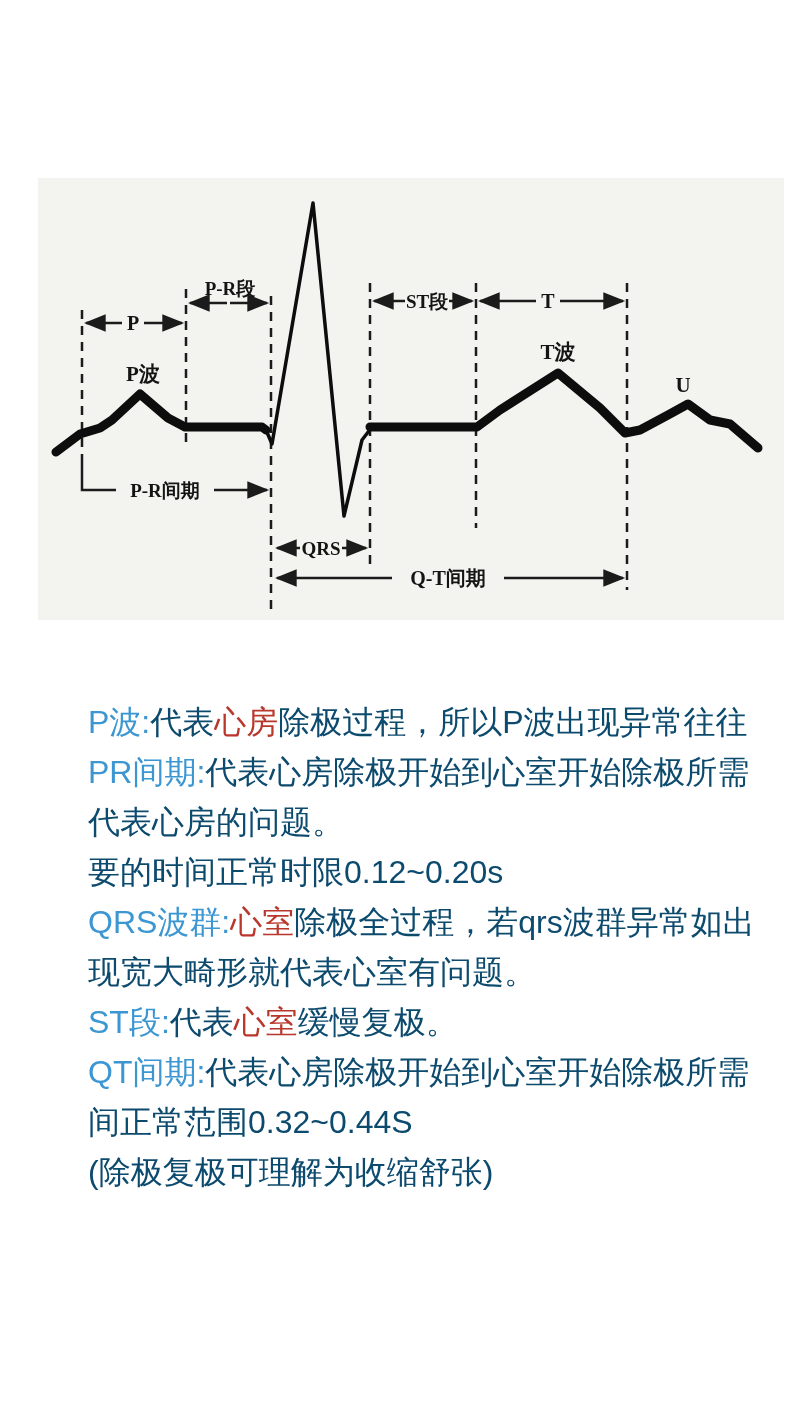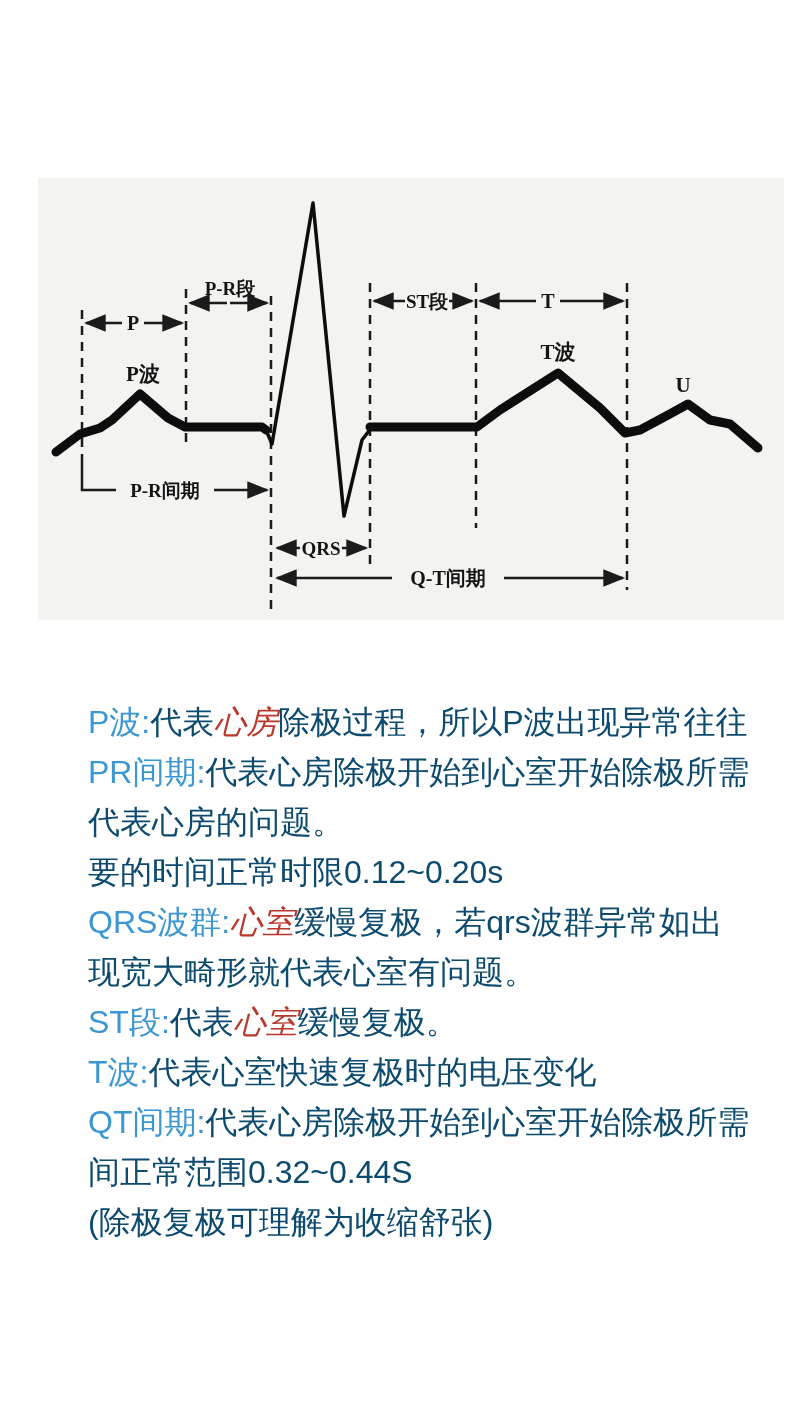--- a/index.html
+++ b/index.html
@@ -20,21 +20,21 @@
     font-family:"Liberation Serif","DejaVu Serif",serif;
     font-weight:bold;fill:#141414;text-anchor:middle;
   }
   .notes{
     position:absolute;left:88px;top:697px;width:660px;
     font-size:32px;line-height:50px;color:#242424;
   }
   .note-line{height:50px;white-space:nowrap;}
   .seg-black{color:#0c4a6e;}
   .seg-blue{color:#3b96d2;}
-  .seg-red{color:#b8382c;font-style:italic;}
+  .seg-red{color:#b8382c;}
 </style>
 </head>
 <body>
 
 <div class="ecg-panel">
   <svg viewBox="0 0 746 442" aria-hidden="true">
     <defs>
       <marker id="arr" viewBox="0 0 10 8" refX="9" refY="4" markerWidth="9" markerHeight="7" orient="auto">
         <path d="M0,0 L10,4 L0,8 Z" fill="#1b1b1b"></path>
       </marker>
@@ -83,20 +83,19 @@
     <text class="dlabel" x="283" y="377" font-size="19">QRS</text>
     <text class="dlabel" x="410" y="407" font-size="20">Q-T间期</text>
   </svg>
 </div>
 
 <div class="notes">
     <div class="note-line"><span class="seg-blue">P波:</span><span class="seg-black">代表</span><span class="seg-red">心房</span><span class="seg-black">除极过程，所以P波出现异常往往</span></div>
     <div class="note-line"><span class="seg-blue">PR间期:</span><span class="seg-black">代表心房除极开始到心室开始除极所需</span></div>
     <div class="note-line"><span class="seg-black">代表心房的问题。</span></div>
     <div class="note-line"><span class="seg-black">要的时间正常时限0.12~0.20s</span></div>
-    <div class="note-line"><span class="seg-blue">QRS波群:</span><span class="seg-red">心室</span><span class="seg-black">缓慢复极，若qrs波群异常如出</span></div>
+    <div class="note-line"><span class="seg-blue">QRS波群:</span><span class="seg-red">心室</span><span class="seg-black">除极全过程，若qrs波群异常如出</span></div>
     <div class="note-line"><span class="seg-black">现宽大畸形就代表心室有问题。</span></div>
     <div class="note-line"><span class="seg-blue">ST段:</span><span class="seg-black">代表</span><span class="seg-red">心室</span><span class="seg-black">缓慢复极。</span></div>
-    <div class="note-line"><span class="seg-blue">T波:</span><span class="seg-black">代表心室快速复极时的电压变化</span></div>
     <div class="note-line"><span class="seg-blue">QT间期:</span><span class="seg-black">代表心房除极开始到心室开始除极所需</span></div>
     <div class="note-line"><span class="seg-black">间正常范围0.32~0.44S</span></div>
     <div class="note-line"><span class="seg-black">(除极复极可理解为收缩舒张)</span></div>
   </div>
 
 </body></html>

